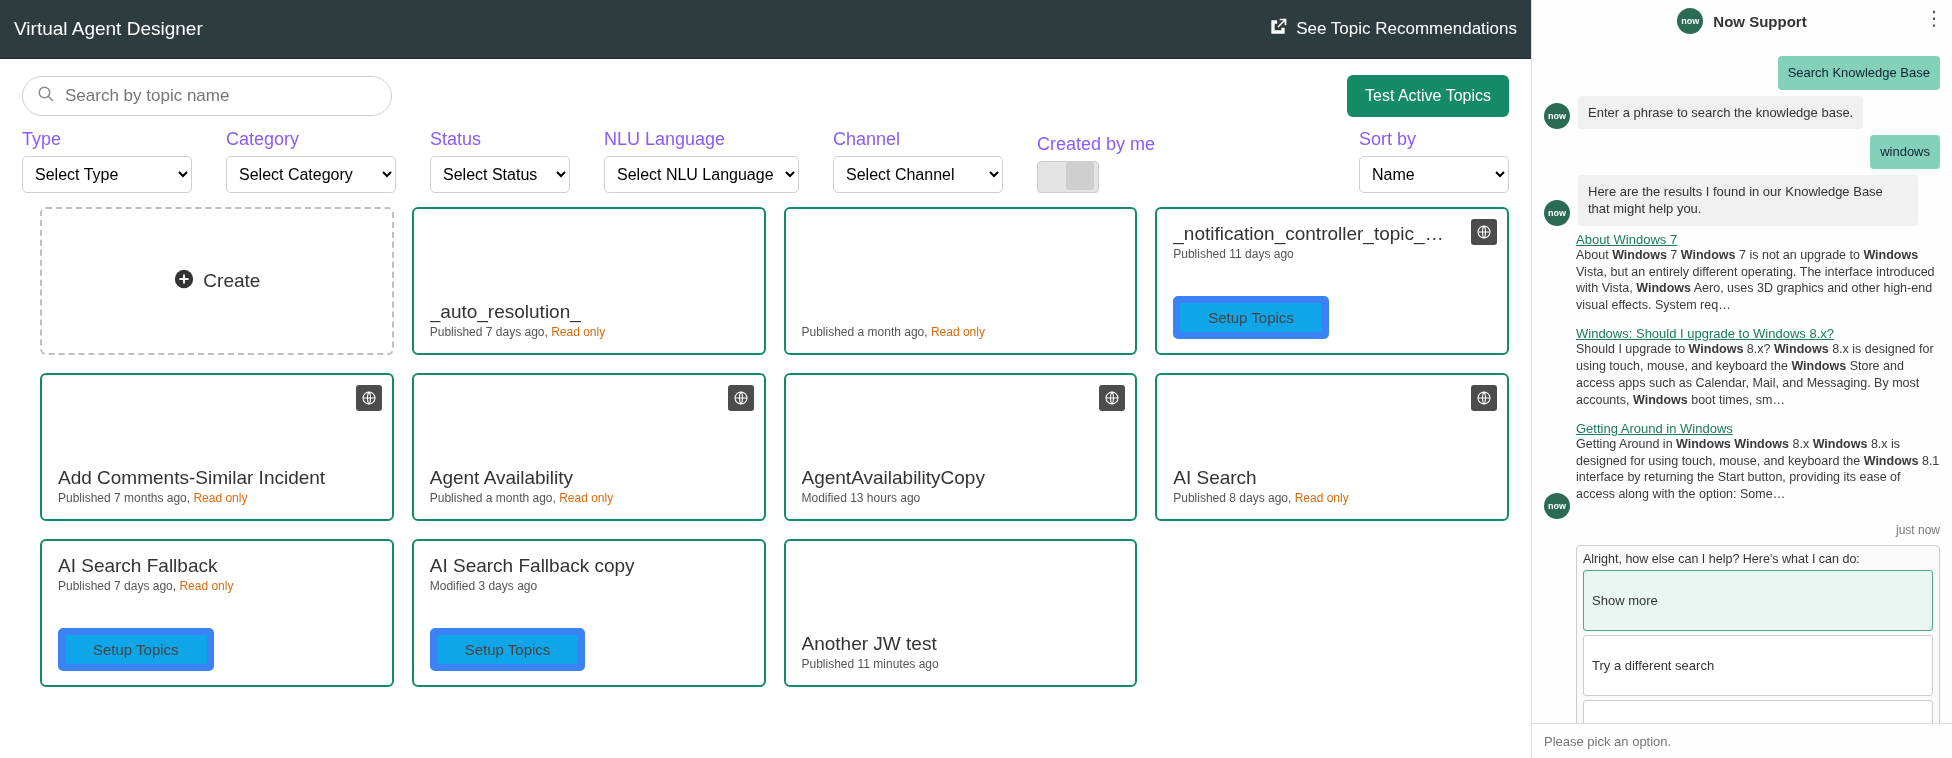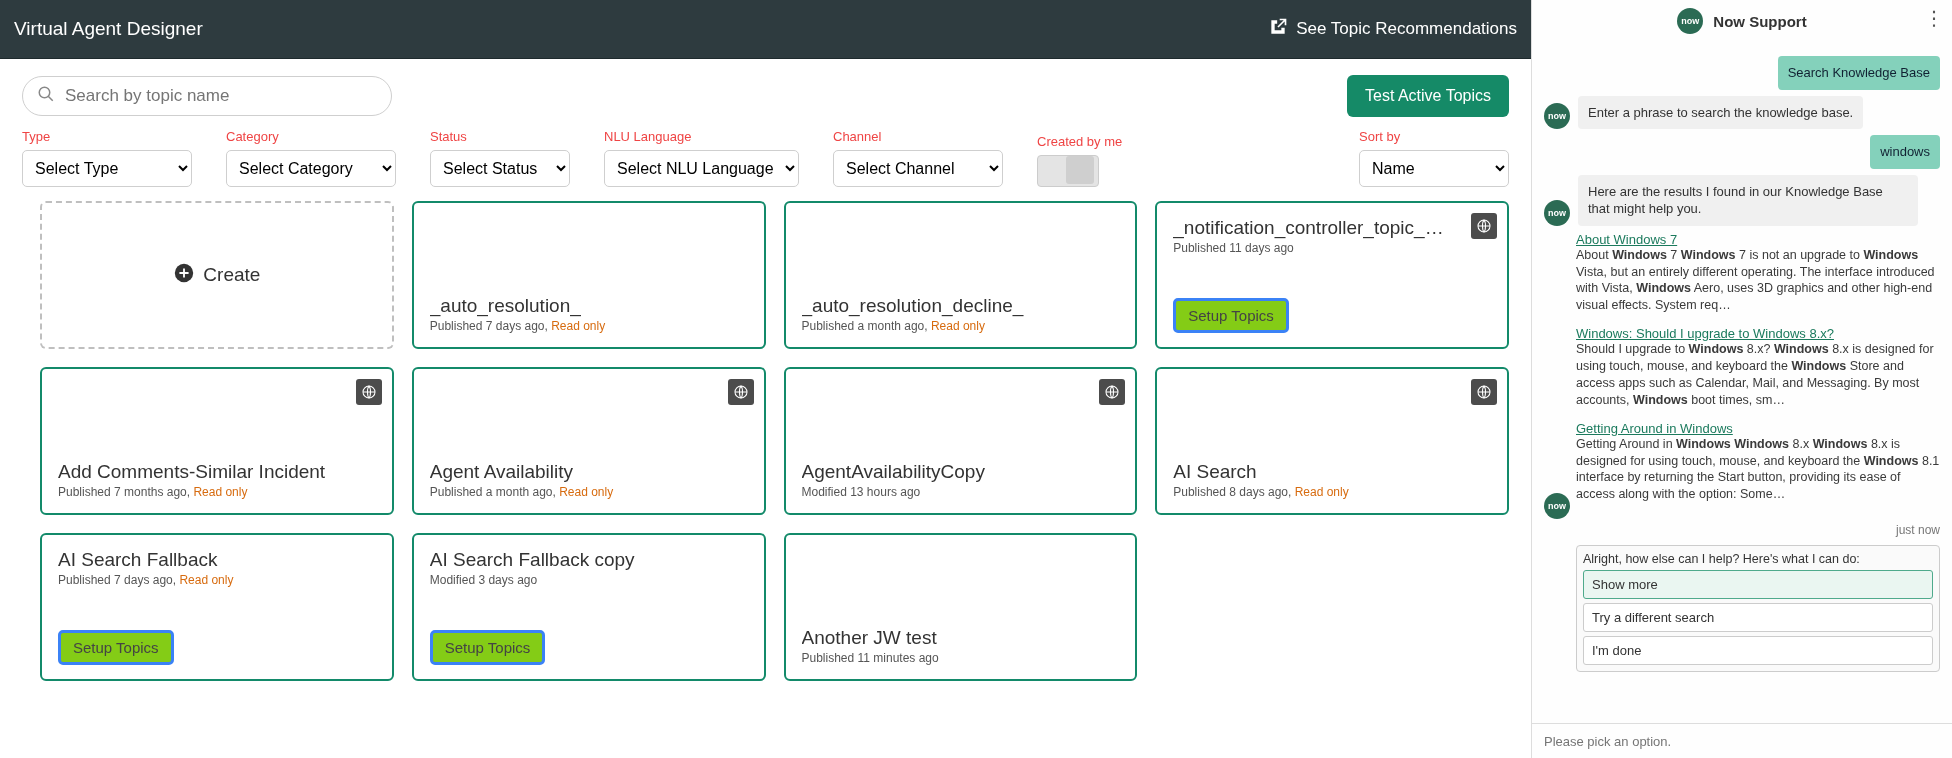--- a/index.html
+++ b/index.html
@@ -99,21 +99,21 @@
     gap: 34px;
     padding: 4px 22px 6px 22px;
     align-items: flex-end;
     flex-wrap: wrap;
   }
   .filter {
     display: flex;
     flex-direction: column;
     gap: 6px;
   }
-  .filter label { font-size: 13px; color: #ef4444; }
+  .filter label { font-size: 18px; color: #8b5cf6; }
   .select {
     border: 1px solid var(--border);
     border-radius: 5px;
     padding: 8px 8px;
     font-size: 16px;
     min-width: 170px;
     background: #fff;
   }
   .toggle {
     width: 60px;
@@ -191,26 +191,26 @@
     border-radius: 3px;
   }
   .card-icon svg { width: 16px; height: 16px; }
   .tag-row {
     margin-top: auto;
     padding-top: 12px;
     display: flex;
     gap: 8px;
   }
   .tag {
-    border: 3px solid #3b82f6;
+    border: 7px solid #3b82f6;
     border-radius: 5px;
-    padding: 6px 12px;
+    padding: 6px 28px;
     font-size: 15px;
     color: #444;
-    background: #84cc16;
+    background: #0ea5e9;
   }
   
   .chat {
     width: 420px;
     flex-shrink: 0;
     border-left: 1px solid #ddd;
     display: flex;
     flex-direction: column;
     background: #fefefe;
   }
@@ -299,21 +299,21 @@
     background: #fafafa;
   }
   .options-q {
     font-size: 12.5px;
     color: #333;
     margin-bottom: 4px;
   }
   .option {
     border: 1px solid #ccc;
     border-radius: 3px;
-    padding: 6px 8px;
+    padding: 22px 8px;
     margin-top: 4px;
     font-size: 13px;
     color: #333;
     cursor: pointer;
     background: #fff;
   }
   .option.highlight {
     border: 1px solid var(--chat-option-border);
     background: #eaf6f1;
   }
@@ -403,21 +403,20 @@
             </svg>
         </span>
         <span>Create</span>
       </div>
 
     <div class="card">
           <div class="card-title">_auto_resolution_</div>
           <div class="card-sub">Published 7 days ago, <span class="read-only">Read only</span></div>
         </div>
         <div class="card">
-          <div class="card-title">_auto_resolution_decline_</div>
           <div class="card-sub">Published a month ago, <span class="read-only">Read only</span></div>
         </div>
         <div class="card">
           <div class="card-title">_notification_controller_topic_…</div>
           <div class="card-sub">Published 11 days ago </div>
           <div class="card-icon">
             <svg viewBox="0 0 24 24" fill="none" stroke="#fff" stroke-width="1.6">
               <circle cx="12" cy="12" r="9"></circle>
               <path d="M3 12h18M12 3c3 3 3 15 0 18M12 3c-3 3-3 15 0 18"></path>
             </svg>

